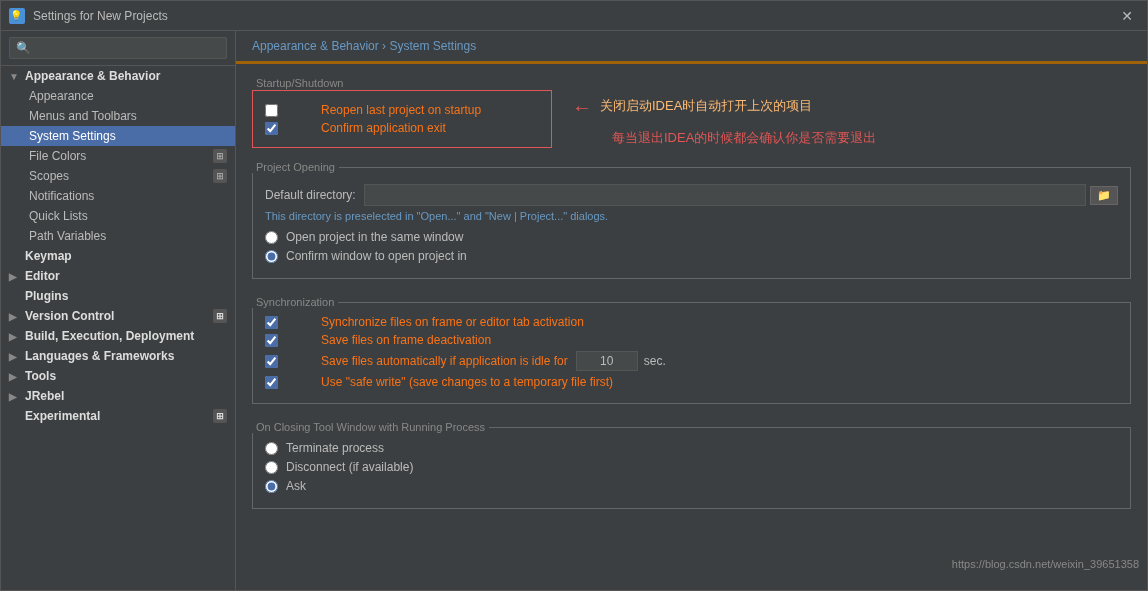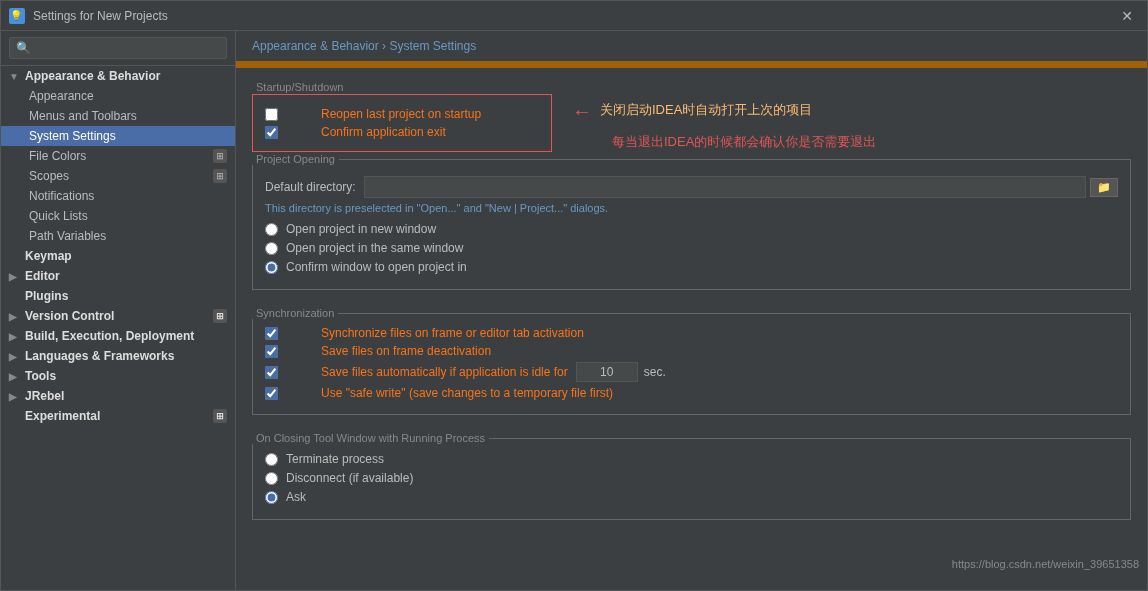--- a/index.html
+++ b/index.html
@@ -20,21 +20,21 @@
 
     .tree-item { display: flex; align-items: center; padding: 3px 8px; cursor: pointer; color: #bbb; font-size: 12px; }
     .tree-item.selected { background: #4a6da7; color: white; }
     .tree-item.parent { font-weight: bold; color: #ddd; }
     .tree-item .arrow { width: 12px; margin-right: 4px; font-size: 10px; color: #888; }
     .tree-item .indent { width: 20px; flex-shrink: 0; }
     .tree-item .badge { margin-left: auto; width: 14px; height: 14px; background: #555; border-radius: 2px; display: flex; align-items: center; justify-content: center; font-size: 9px; }
 
     .main { flex: 1; background: #3c3f41; overflow-y: auto; padding: 0; }
 
-    .breadcrumb { padding: 8px 16px; color: #bbb; font-size: 12px; border-bottom: 7px solid #a16207; }
+    .breadcrumb { padding: 8px 16px; color: #bbb; font-size: 12px; border-bottom: 3px solid #a16207; }
     .breadcrumb span { color: #6899c4; }
 
     .settings-content { padding: 12px 16px; }
 
     .section { margin-bottom: 16px; }
 
     .checkbox-row { display: flex; align-items: center; margin: 4px 0; }
     .checkbox-row input[type=checkbox] { margin-right: 8px; accent-color: #4a6da7; width: 13px; height: 13px; }
     .checkbox-row label { color: #f97316; font-size: 12px; cursor: pointer; margin-left: 35px; }
 
@@ -188,36 +188,32 @@
               <div style="display: flex; align-items: center; margin-bottom: 12px;">
                 <span style="color: #e05555; font-size: 20px; margin-right: 8px;">←</span>
                 <span style="color: #fdba74; font-size: 13px;">关闭启动IDEA时自动打开上次的项目</span>
               </div>
               <div style="margin-left: 40px;">
                 <span style="color: #e05555; font-size: 13px;">每当退出IDEA的时候都会确认你是否需要退出</span>
               </div>
             </div>
           </div>
 
-          <div class="section" style="">
+          <div class="section" style="margin-top: 12px;">
             <div class="section-label-wrap">
               <span class="section-label-text">Project Opening</span>
             </div>
             <div class="bordered-section">
               <div class="dir-row">
                 <span class="dir-label">Default directory:</span>
                 <input class="dir-input" type="text" style="">
                 <button class="dir-btn">📁</button>
               </div>
               <div class="hint-text">This directory is preselected in "Open..." and "New | Project..." dialogs.</div>
               <div class="radio-row">
-                <input type="radio" name="open-mode" id="new-window" style="">
-                <label for="new-window">Open project in new window</label>
-              </div>
-              <div class="radio-row">
                 <input type="radio" name="open-mode" id="same-window" style="">
                 <label for="same-window">Open project in the same window</label>
               </div>
               <div class="radio-row">
                 <input type="radio" name="open-mode" id="confirm-window" checked="" style="">
                 <label for="confirm-window">Confirm window to open project in</label>
               </div>
             </div>
           </div>
 

